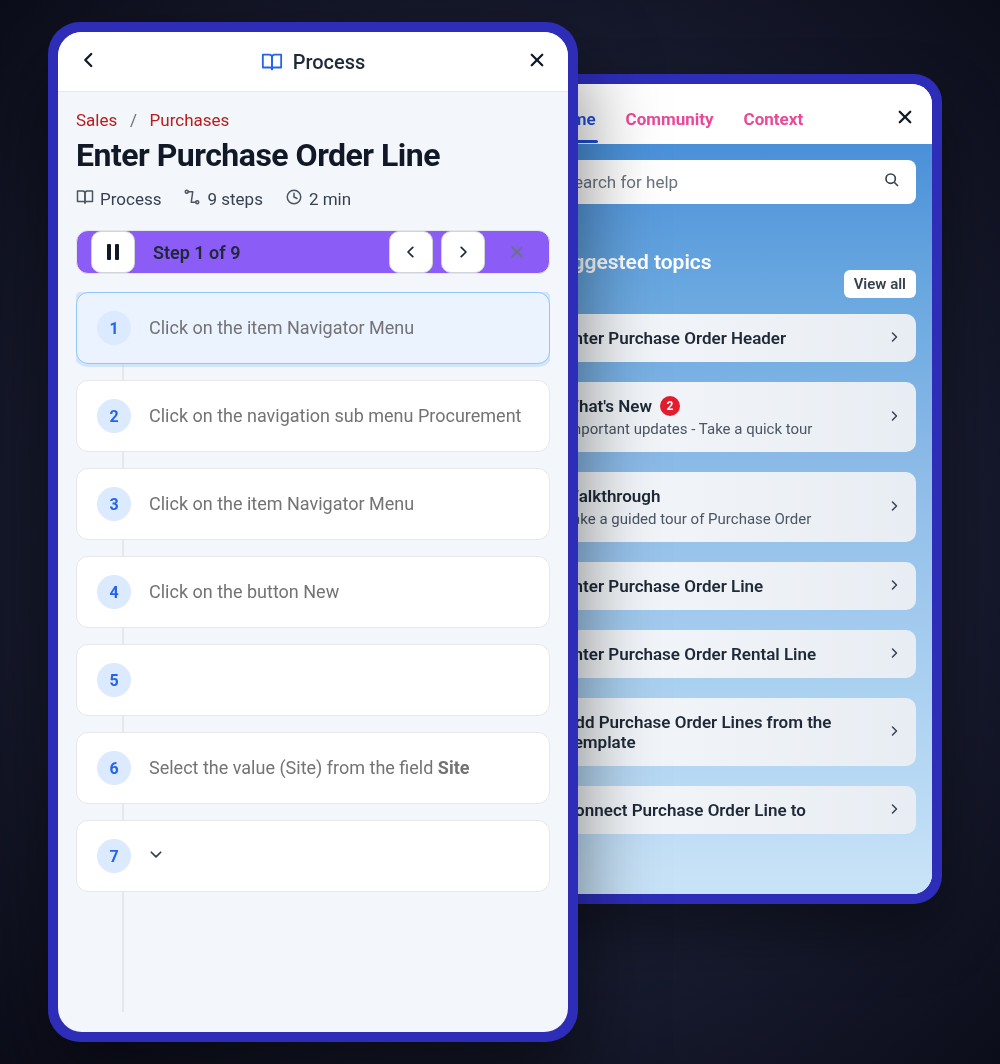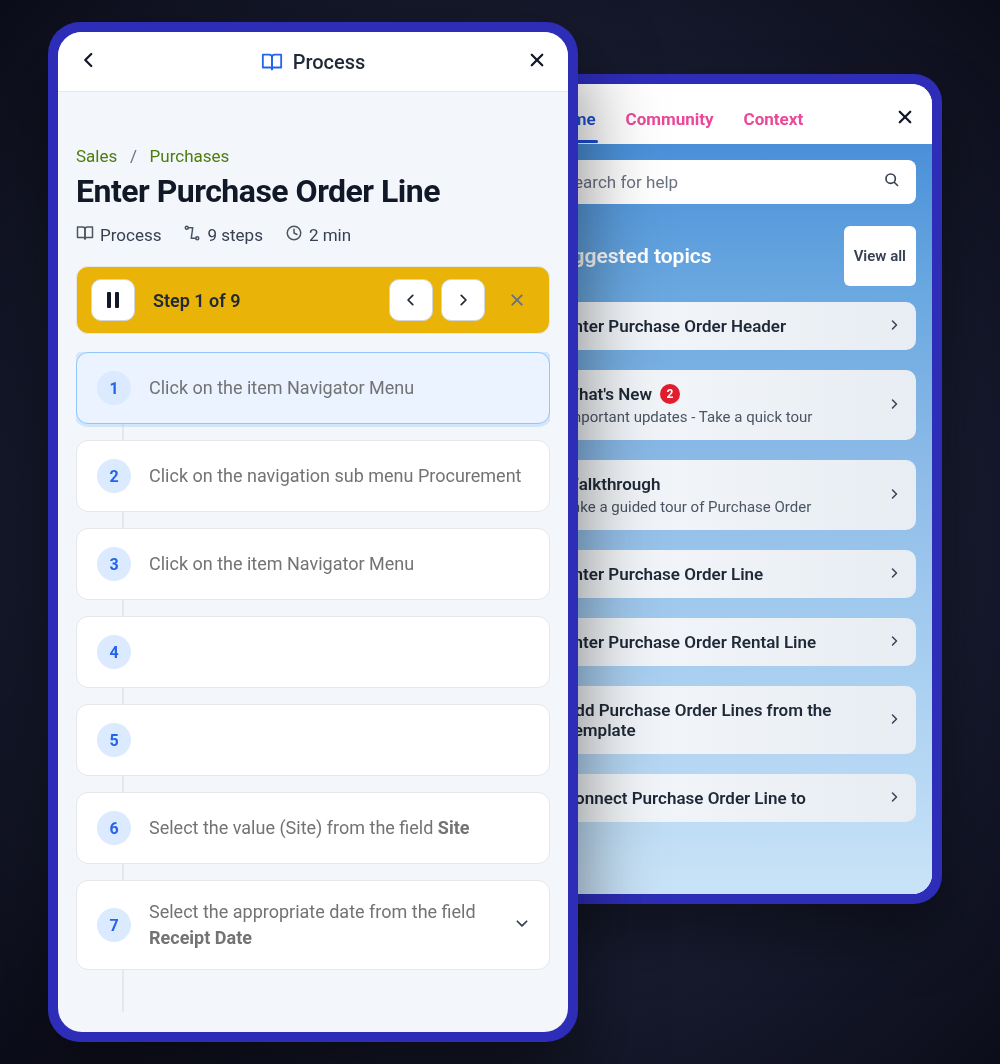--- a/index.html
+++ b/index.html
@@ -99,25 +99,26 @@
   }
   .section-title {
     color: #fff;
     font-size: 21px;
     font-weight: 600;
   }
   .viewall {
     margin-left:auto;
     background:#fff;
     border-radius:6px;
-    padding:21px 10px;
+    padding:5px 10px;
     font-size:15px;
     font-weight:600;
     color:#374151;
     cursor:pointer;
+    margin-top:44px;
   }
   .topic-card {
     background: linear-gradient(90deg, #f5f8fb 0%, #e8edf3 100%);
     border-radius: 10px;
     padding: 14px 16px;
     margin-bottom: 20px;
     display:flex;
     align-items:center;
     cursor:pointer;
   }
@@ -177,21 +178,20 @@
     z-index: 5;
   }
   .panel-front-inner {
     width:100%;
     height:100%;
     background:#f3f6fa;
     border-radius: 24px;
     overflow:hidden;
     display:flex;
     flex-direction:column;
-    gap:36px;
   }
   .front-header {
     background:#fff;
     height:60px;
     display:flex;
     align-items:center;
     padding:0 22px;
     border-bottom:1px solid #e5e7eb;
   }
   .hdr-back {
@@ -221,43 +221,43 @@
     overflow:hidden;
     padding:18px 18px 0 18px;
     display:flex;
     flex-direction:column;
   }
   .crumbs {
     font-size:17px;
     color:#6b7280;
     margin-bottom:6px;
   }
-  .crumbs a { color:#4d7c0f; text-decoration:none; cursor:pointer; }
+  .crumbs a { color:#b91c1c; text-decoration:none; cursor:pointer; }
   .page-title {
     font-size:32px;
     font-weight:700;
     color:#111827;
     margin-bottom:14px;
     letter-spacing:-0.5px;
   }
   .meta-row {
     display:flex;
     align-items:center;
     gap:22px;
     color:#374151;
     font-size:17px;
     margin-bottom:20px;
   }
   .meta-item { display:flex; align-items:center; gap:6px; color:#374151; }
   .meta-item svg, .meta-item .picon { color:#4b5563; }
   .controls {
-    background:#eab308;
+    background:#8b5cf6;
     border:1px solid #e5e7eb;
     border-radius:12px;
-    padding:12px 14px;
+    padding:0 14px;
     display:flex;
     align-items:center;
     margin-bottom:18px;
   }
   .ctrl-btn {
     background:#fff;
     border:1px solid #d1d5db;
     border-radius:10px;
     width:44px;
     height:42px;
@@ -546,31 +546,31 @@
           <div class="step">
             <div class="step-num">2</div>
             <div class="step-text">Click on the navigation sub menu Procurement</div>
           </div>
           <div class="step">
             <div class="step-num">3</div>
             <div class="step-text">Click on the item Navigator Menu</div>
           </div>
           <div class="step">
             <div class="step-num">4</div>
+            <div class="step-text">Click on the button New</div>
           </div>
           <div class="step">
             <div class="step-num">5</div>
           </div>
           <div class="step">
             <div class="step-num">6</div>
             <div class="step-text">Select the value (Site) from the field <b>Site</b></div>
           </div>
           <div class="step">
             <div class="step-num">7</div>
-            <div class="step-text">Select the appropriate date from the field <b>Receipt Date</b></div>
             <div class="step-chev-down"><svg width="14" height="14" viewBox="0 0 24 24" fill="none" stroke="currentColor" stroke-width="3" stroke-linecap="round" stroke-linejoin="round">
                 <polyline points="4 9 12 17 20 9"></polyline>
               </svg></div>
           </div>
         </div>
     </div>
   </div>
 </div>
 
 </body></html>

